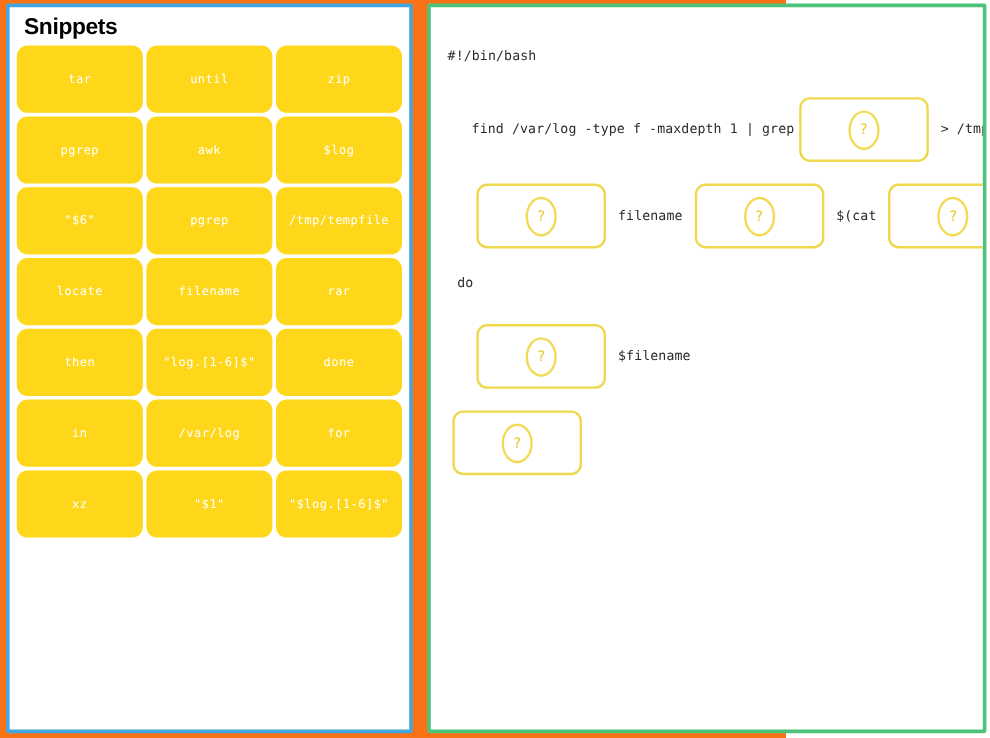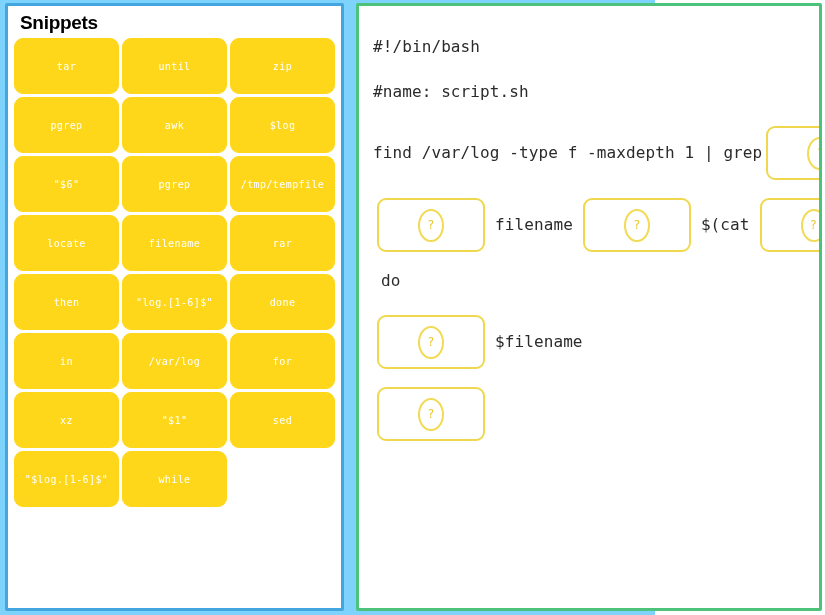--- a/index.html
+++ b/index.html
@@ -7,21 +7,21 @@
     margin: 0; padding: 0;
     width: 825px; height: 615px;
     background: #ffffff;
     font-family: "DejaVu Sans", sans-serif;
     overflow: hidden;
   }
   #app {
     position: relative;
     width: 655px; height: 615px;
     display: flex;
-    background: #7dd3fc;
+    background: #f97316;
   }
 
   
   .snippets-panel {
     position: absolute;
     left: 5px; top: 3px;
     width: 339px; height: 608px;
     background: #ffffff;
     border: 3px solid #43a6e0;
     border-radius: 2px;
@@ -77,24 +77,24 @@
     font-size: 11px;
     color: #2b2b2b;
   }
   .code-line {
     display: flex;
     align-items: center;
     min-height: 22px;
     margin-bottom: 23px;
     white-space: nowrap;
   }
-  .code-line.tall { margin-bottom: 18px; }
+  .code-line.tall { margin-bottom: 18px; margin-left: 20px; }
   .code-text {
     font-family: "DejaVu Sans Mono", monospace;
-    font-size: 16px;
+    font-size: 11px;
     color: #2b2b2b;
     letter-spacing: 0.1px;
     line-height: 16px;
   }
   .code-text.indent { padding-left: 8px; }
   .gap-l { margin-left: 6px; }
   .gap-r { margin-right: 6px; }
 
   
   .drop-zone {
@@ -147,36 +147,31 @@
       <div class="snippet-tile">filename</div>
       <div class="snippet-tile">rar</div>
       <div class="snippet-tile">then</div>
       <div class="snippet-tile">"log.[1-6]$"</div>
       <div class="snippet-tile">done</div>
       <div class="snippet-tile">in</div>
       <div class="snippet-tile">/var/log</div>
       <div class="snippet-tile">for</div>
       <div class="snippet-tile">xz</div>
       <div class="snippet-tile">"$1"</div>
-      <div class="snippet-tile">sed</div>
       <div class="snippet-tile">"$log.[1-6]$"</div>
-      <div class="snippet-tile">while</div>
     </div>
   </section>
 
   <section class="script-panel">
     <div class="script-body">
 
       <div class="code-line">
         <span class="code-text">#!/bin/bash</span>
       </div>
 
-      <div class="code-line">
-        <span class="code-text">#name: script.sh</span>
-      </div>
 
       <div class="code-line tall">
         <span class="code-text">find /var/log -type f -maxdepth 1 | grep</span>
         <span class="drop-zone">
           <span class="qmark">?</span>
         </span>
         <span class="code-text gap-l">&gt; /tmp/tempfile</span>
       </div>
 
       <div class="code-line tall">

